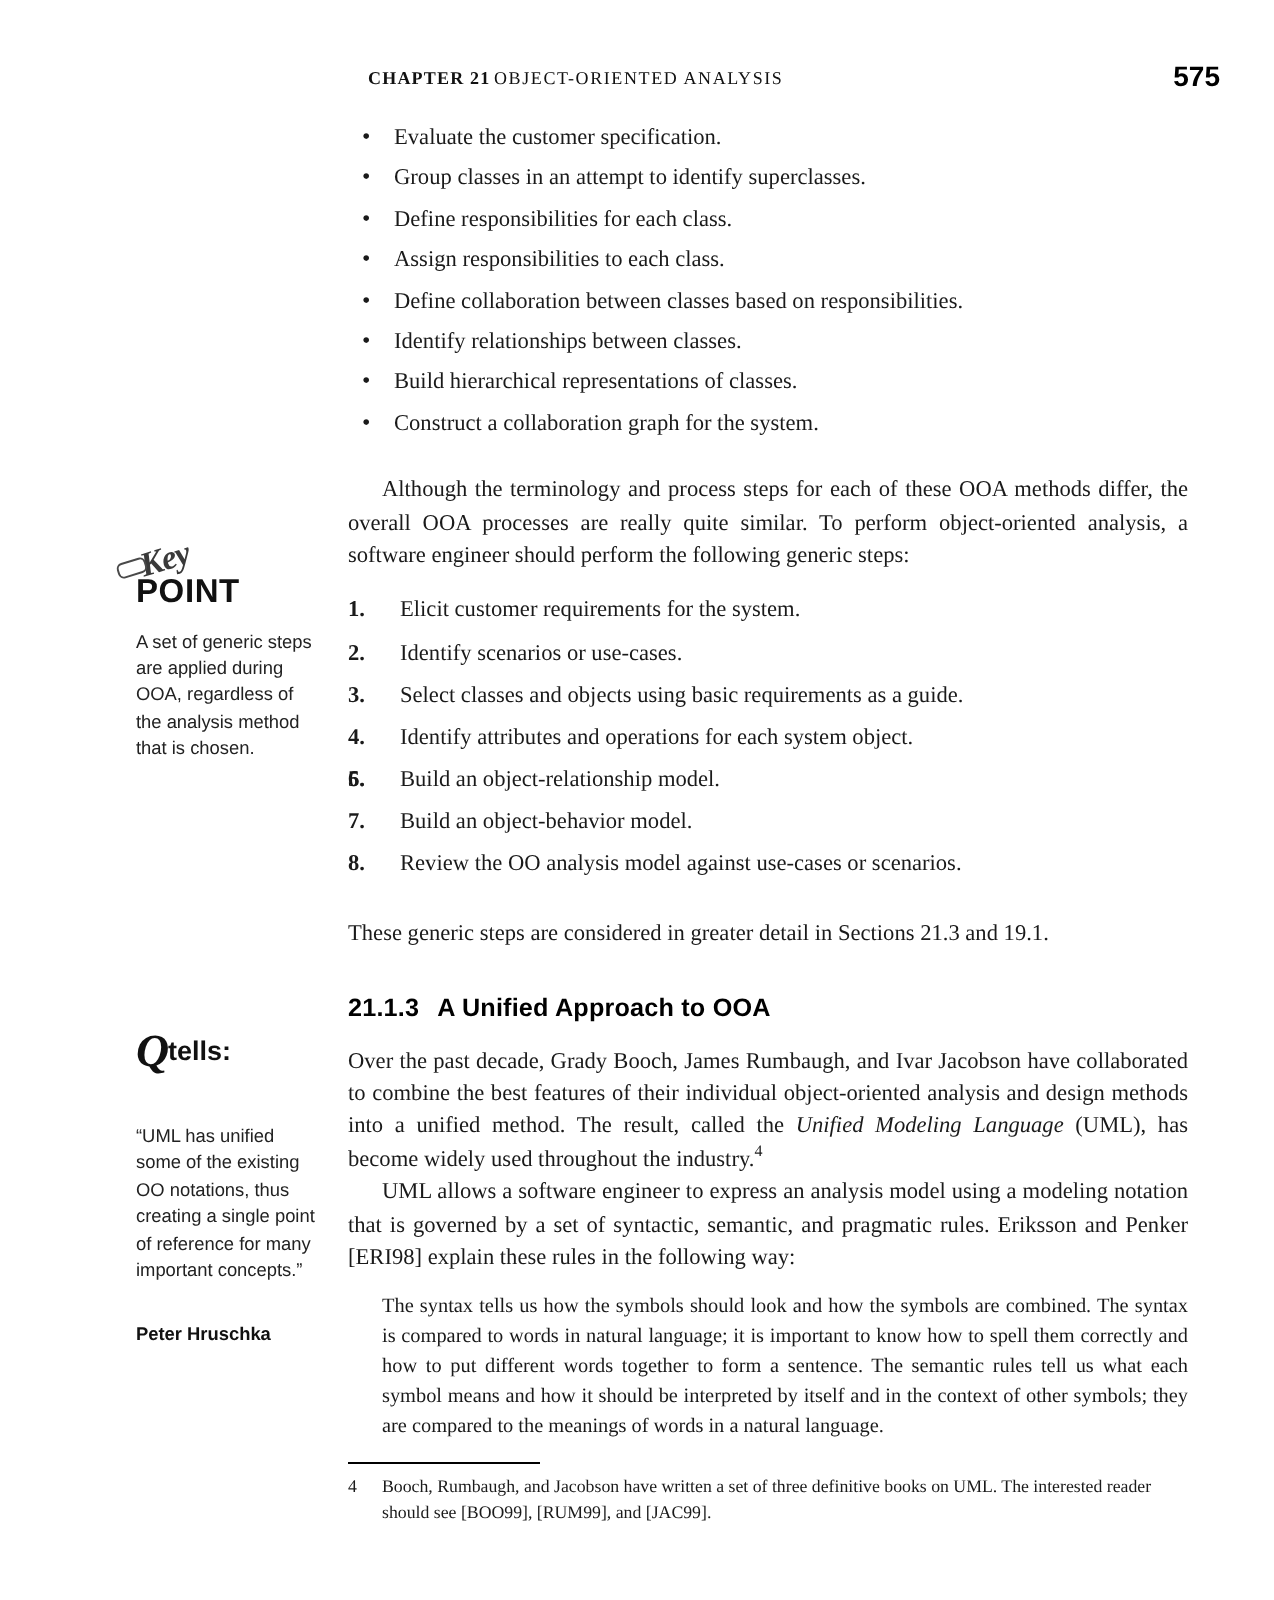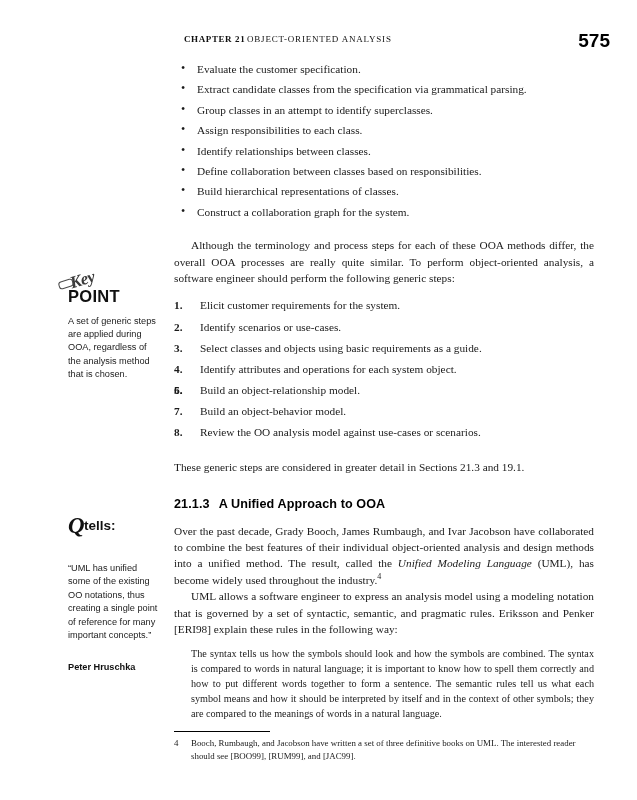--- a/index.html
+++ b/index.html
@@ -49,21 +49,21 @@
     letter-spacing: 0.8px;
     text-transform: uppercase;
     color: #111;
   }
   .runhead .page-number {
     position: absolute;
     right: 37px;
     top: -4px;
     font-family: "Liberation Sans", sans-serif;
     font-weight: bold;
-    font-size: 19px;
+    font-size: 14px;
     color: #000;
   }
 
   
   .col {
     position: absolute;
     left: 174px;
     top: 62px;
     width: 420px;
     font-size: 11.3px;
@@ -290,25 +290,25 @@
       <span class="q-word">tells:</span>
     </div>
     <div class="q-text">“UML has unified some of the existing OO notations, thus creating a single point of reference for many important concepts.”</div>
     <div class="q-attrib">Peter Hruschka</div>
   </div>
 
   <div class="col">
 
     <ul class="bullets">
       <li>Evaluate the customer specification.</li>
-      <li>Extract candidate classes from the specification via grammatical parsing.</li>
       <li>Group classes in an attempt to identify superclasses.</li>
+      <li>Define responsibilities for each class.</li>
       <li>Assign responsibilities to each class.</li>
+      <li>Define collaboration between classes based on responsibilities.</li>
       <li>Identify relationships between classes.</li>
-      <li>Define collaboration between classes based on responsibilities.</li>
       <li>Build hierarchical representations of classes.</li>
       <li>Construct a collaboration graph for the system.</li>
     </ul>
 
     <div class="para-gap"></div>
 
     <p class="body indent">Although the terminology and process steps for each of these OOA methods differ, the overall OOA processes are really quite similar. To perform object-oriented analysis, a software engineer should perform the following generic steps:</p>
 
     <div class="para-gap"></div>
 

